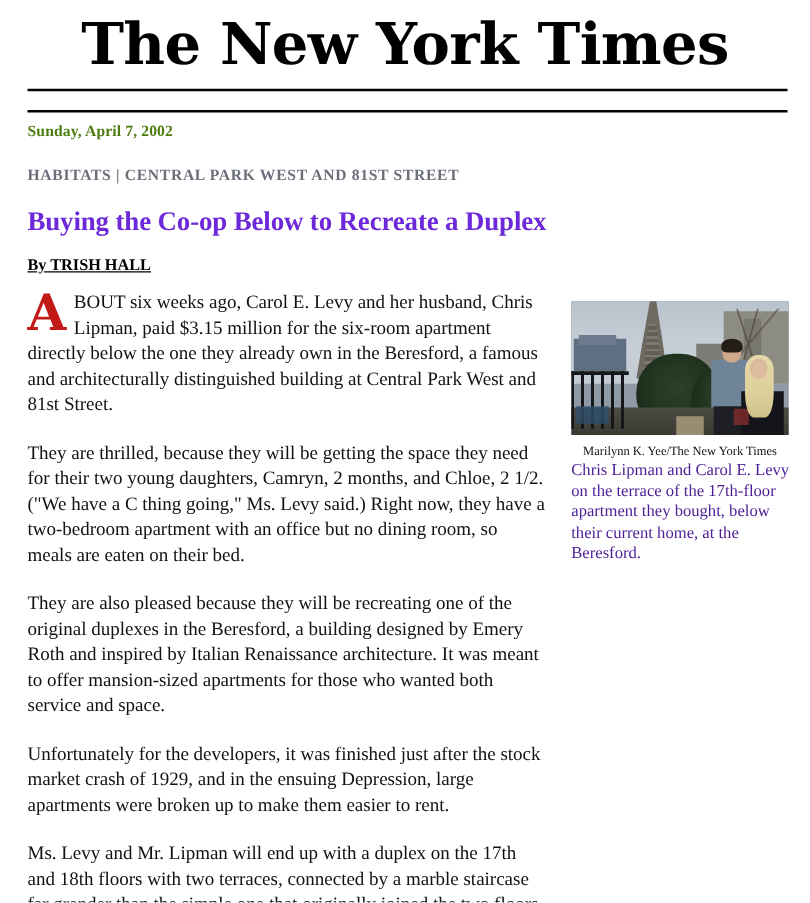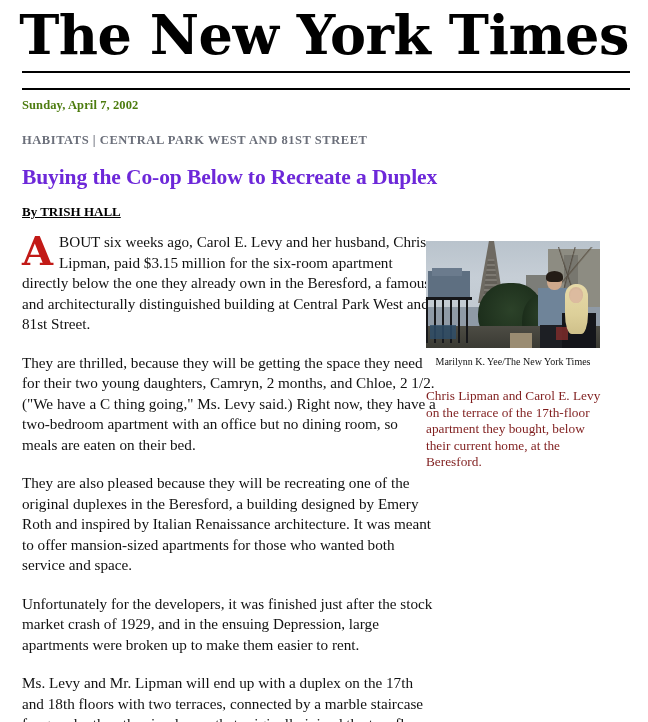--- a/index.html
+++ b/index.html
@@ -26,21 +26,21 @@
   
   .masthead {
     width: 100%;
     text-align: center;
     padding-top: 6px;
     height: 66px;
     box-sizing: border-box;
   }
   .masthead-title {
     font-family: "DejaVu Serif", "Liberation Serif", serif;
-    font-size: 54px;
+    font-size: 46px;
     font-weight: 700;
     letter-spacing: -0.5px;
     line-height: 58px;
     color: #000;
     transform: scaleX(1.0);
     white-space: nowrap;
   }
 
   .rule-wrap {
     margin: 0 18px 0 22px;
@@ -119,21 +119,21 @@
     line-height: 33px;
     font-weight: 700;
     color: #c21a17;
     padding: 1px 6px 0 0;
     margin-top: 1px;
   }
 
   
   .photo-col {
     position: absolute;
-    left: 426px;
+    left: 457px;
     top: 241px;
     width: 178px;
   }
   .photo {
     position: relative;
     width: 174px;
     height: 107px;
     overflow: hidden;
     background: #8f9aa6;
   }
@@ -258,25 +258,25 @@
 
   .credit {
     margin-top: 7px;
     width: 174px;
     text-align: center;
     font-size: 10px;
     line-height: 13px;
     color: #111;
   }
   .caption {
-    margin-top: 20px;
+    margin-top: 0;
     width: 176px;
     font-size: 13.3px;
     line-height: 16.6px;
-    color: #7f1d1d;
+    color: #4c1d95;
   }
 </style>
 </head>
 <body>
 
 <div class="page">
 
   <div class="masthead">
     <div class="masthead-title">The New York Times</div>
   </div>

